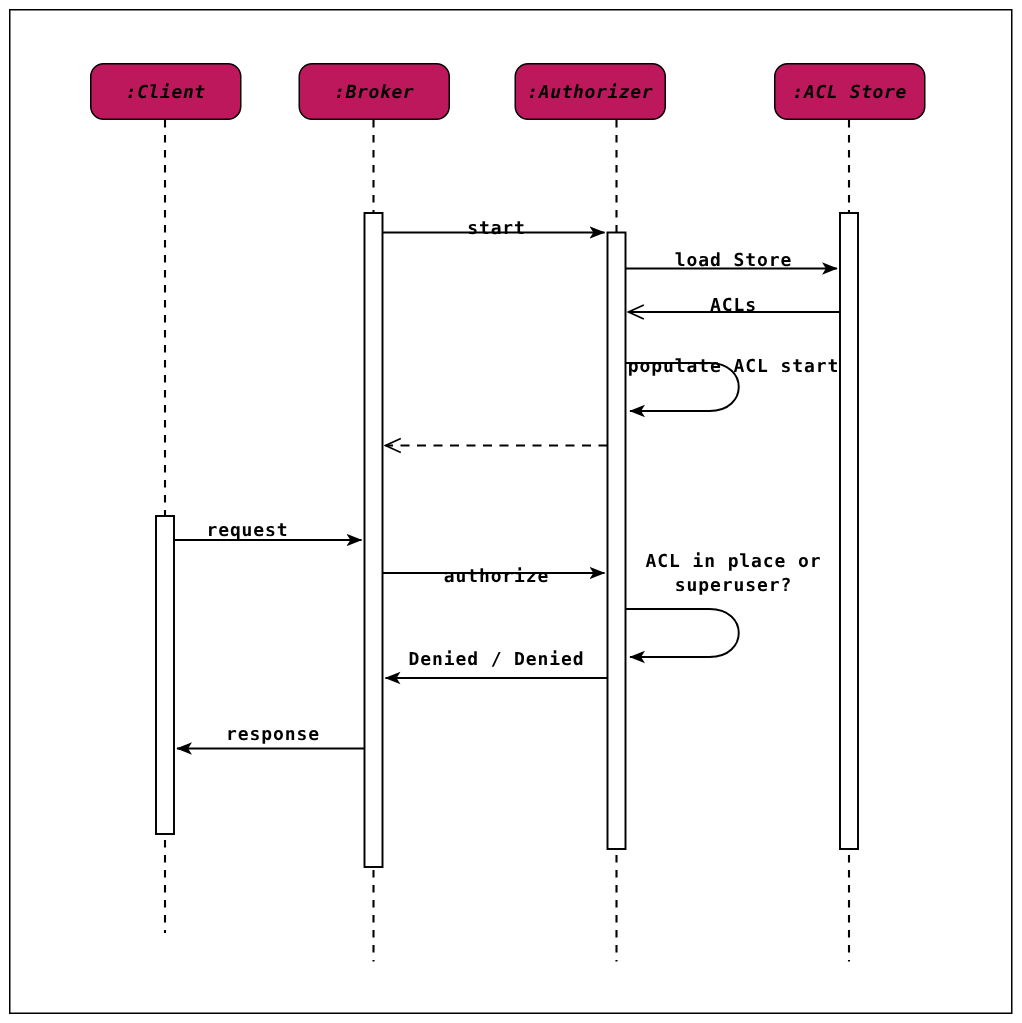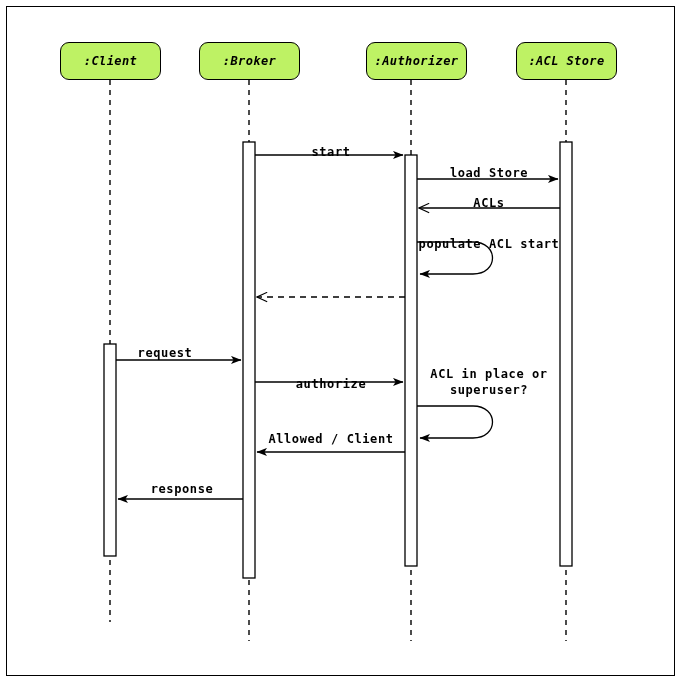--- a/index.html
+++ b/index.html
@@ -30,21 +30,21 @@
     left: 0;
     top: 0;
     width: 681px;
     height: 682px;
   }
   .lifeline-box {
     position: absolute;
     box-sizing: border-box;
     border: 1px solid #000000;
     border-radius: 9px;
-    background: #bef264;
+    background: #be185d;
     display: flex;
     align-items: center;
     justify-content: center;
     font-weight: bold;
     font-style: italic;
     font-size: 12px;
     color: #000000;
     letter-spacing: 0.4px;
     white-space: nowrap;
   }
@@ -102,33 +102,33 @@
       </g>
   </svg>
 
   <div id="boxes">
       <div class="lifeline-box" style="left: 60px; top: 42px; width: 101px; height: 38px;">
         <span>:Client</span>
       </div>
       <div class="lifeline-box" style="left: 199px; top: 42px; width: 101px; height: 38px;">
         <span>:Broker</span>
       </div>
-      <div class="lifeline-box" style="left: 366px; top: 42px; width: 101px; height: 38px;">
+      <div class="lifeline-box" style="left: 343px; top: 42px; width: 101px; height: 38px;">
         <span>:Authorizer</span>
       </div>
       <div class="lifeline-box" style="left: 516px; top: 42px; width: 101px; height: 38px;">
         <span>:ACL Store</span>
       </div>
     </div>
   <div id="labels">
       <div class="msg-label" style="left: 331px; top: 144px;">start</div>
       <div class="msg-label" style="left: 489px; top: 165px;">load Store</div>
       <div class="msg-label" style="left: 489px; top: 195px;">ACLs</div>
       <div class="msg-label" style="left: 489px; top: 236px;">populate ACL start</div>
       <div class="msg-label" style="left: 165px; top: 345px;">request</div>
       <div class="msg-label" style="left: 331px; top: 376px;">authorize</div>
       <div class="msg-label" style="left: 489px; top: 366px;">ACL in place or
 superuser?</div>
-      <div class="msg-label" style="left: 331px; top: 431px;">Allowed / Client</div>
+      <div class="msg-label" style="left: 331px; top: 431px;">Denied / Denied</div>
       <div class="msg-label" style="left: 182px; top: 481px;">response</div>
     </div>
 
 </div>
 
 </body></html>

